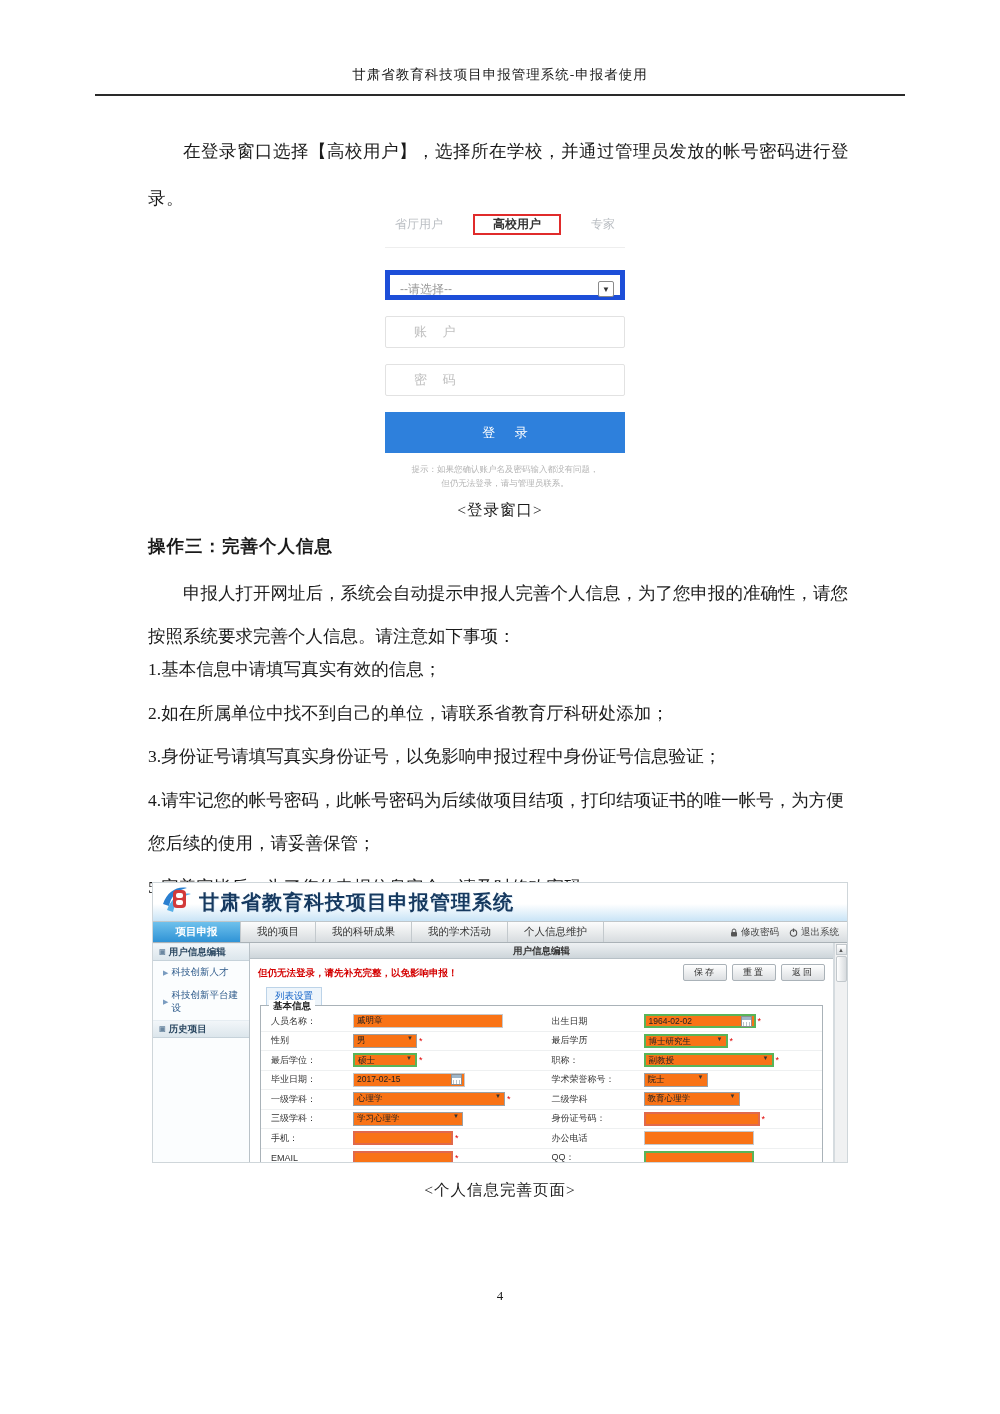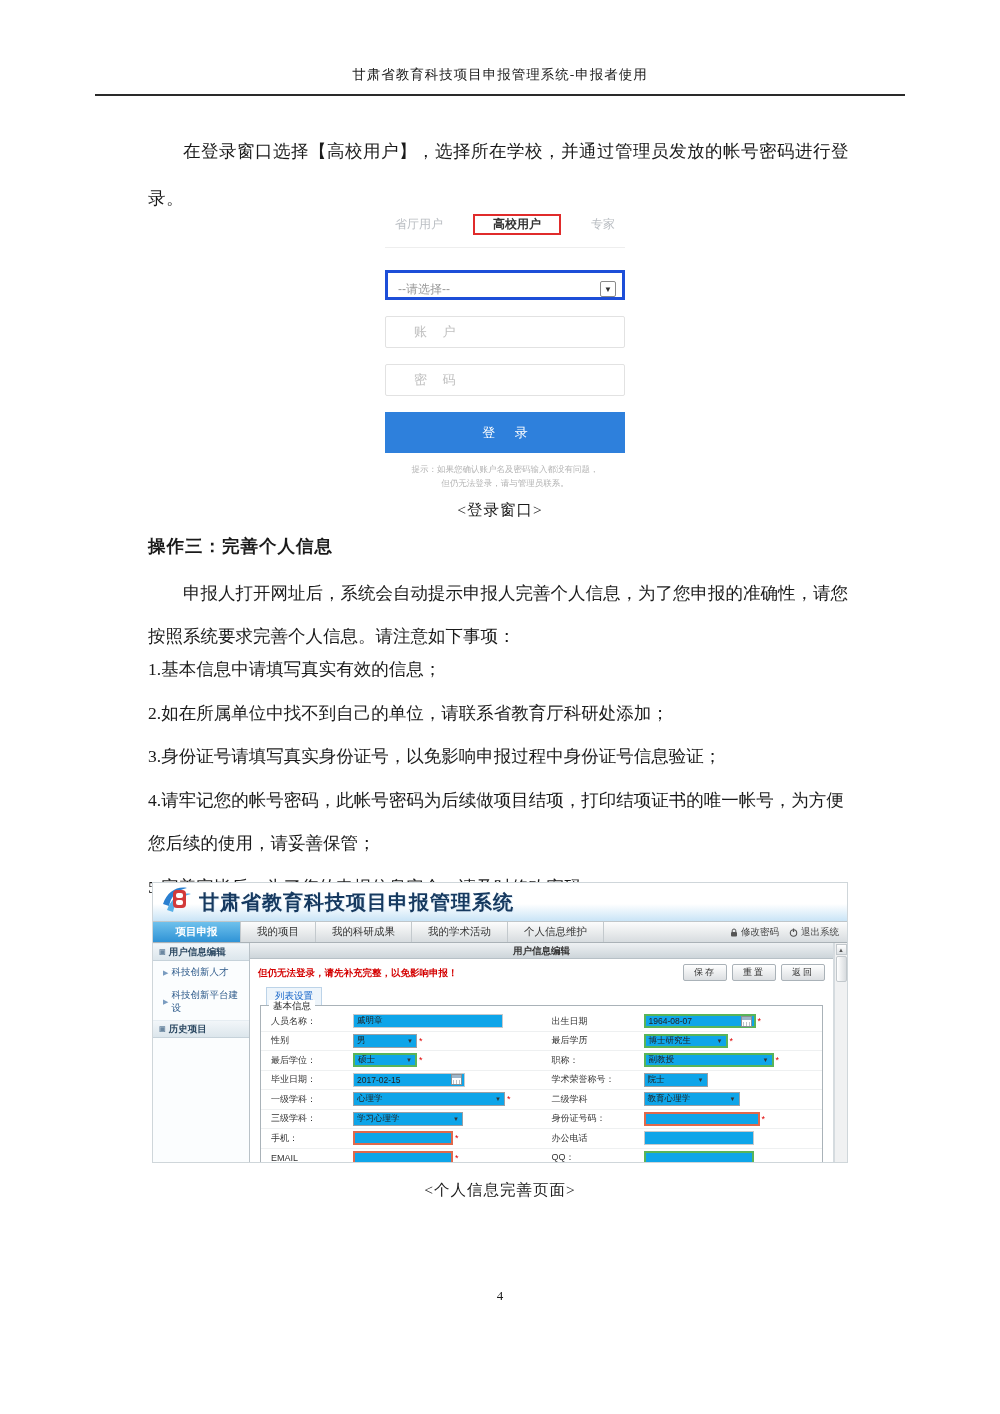--- a/index.html
+++ b/index.html
@@ -18,21 +18,21 @@
   .section-para { position:absolute; top:572px; left:148px; width:706px; font-size:17.5px; line-height:43px; text-indent:2em; }
   .notes { position:absolute; top:648px; left:148px; width:712px; font-size:17.5px; line-height:43.5px; }
   .notes div { margin-bottom:0; }
   .page-num { position:absolute; top:1288px; width:100%; text-align:center; font-size:13px; }
 
   
   .login-box { position:absolute; top:210px; left:385px; width:240px; font-family:"Liberation Sans", sans-serif; }
   .login-tabs { display:flex; justify-content:space-between; align-items:center; padding:0 6px 8px 6px; border-bottom:1px solid #eee; }
   .login-tab { font-size:12px; color:#b9bdc2; padding:6px 4px; }
   .login-tab.active { color:#333; font-weight:bold; border:2px solid #e02b2b; padding:0 18px; background:#fff; }
-  .sel-box { margin-top:22px; height:30px; border:3px solid #1d4ed8; display:flex; align-items:center;
+  .sel-box { margin-top:22px; height:30px; border:5px solid #1d4ed8; display:flex; align-items:center;
     padding:8px 6px 0 10px; font-size:12px; color:#999; }
   .sel-box .spacer { flex:1; }
   .sel-arrow { width:16px; height:16px; border:1px solid #8a8a8a; border-radius:2px; font-size:8px; color:#333;
     display:flex; align-items:center; justify-content:center; background:#fff; }
   .login-input { margin-top:16px; height:32px; border:1px solid #e2e2e2; border-radius:2px; display:flex;
     align-items:center; padding-left:28px; font-size:13px; color:#c0c0c0; letter-spacing:6px; }
   .login-btn { margin-top:16px; height:41px; background:#2e80dc; color:#fff; font-size:13px; letter-spacing:8px;
     display:flex; align-items:center; justify-content:center; text-indent:8px; cursor:pointer; }
   .login-hint { margin-top:10px; text-align:center; font-size:8.5px; color:#b5b5b5; line-height:1.6; }
 
@@ -61,26 +61,26 @@
     text-align:center; font-size:9.5px; font-weight:bold; color:#333; line-height:16px; }
   .m-toolbar { display:flex; align-items:flex-start; padding:5px 8px 2px 8px; }
   .m-warn { color:#d40000; font-weight:bold; font-size:9.5px; padding-top:3px; }
   .m-btns { margin-left:auto; display:flex; gap:5px; }
   .m-btn { width:44px; height:17px; font-size:9px; color:#333; background:linear-gradient(#ffffff,#dcdfe2);
     border:1px solid #aab2b8; border-radius:2px; display:flex; align-items:center; justify-content:center;
     letter-spacing:2px; cursor:pointer; }
   .m-listlink { margin:4px 0 0 16px; display:inline-block; font-size:9.5px; color:#1464c8;
     border:1px solid #bcd3e8; border-bottom:none; background:#eef5fb; padding:2px 8px; cursor:pointer; width:max-content; }
   .m-fieldset { margin:0 10px 0 10px; border:1px solid #a9b2b8; position:relative; padding-top:6px; flex:1; }
-  .m-legend { position:absolute; top:-6px; left:8px; background:#fff; padding:0 4px; font-size:9.5px; font-weight:normal; color:#222; }
+  .m-legend { position:absolute; top:-6px; left:8px; background:#fff; padding:0 4px; font-size:9.5px; font-weight:bold; color:#222; }
   .f-row { display:flex; border-bottom:1px solid #eef0f1; }
   .f-cell { display:flex; align-items:center; height:18.5px; width:50%; padding-left:10px; }
   .f-label { width:82px; font-size:9px; color:#333; flex:none; }
   .f-cell.right .f-label { width:92px; }
-  .ctrl { height:14px; display:flex; align-items:center; font-size:8.5px; color:#222; background:#0ea5e9; }
+  .ctrl { height:14px; display:flex; align-items:flex-start; font-size:8.5px; color:#222; background:#f97316; }
   .ctrl.text { border:1px solid #c6c9cc; padding:0 3px; }
   .ctrl.select { border:1px solid #9aa0a5; padding:0 0 0 3px; justify-content:space-between; }
   .ctrl.select .arr { font-size:6px; color:#333; padding:0 3px; }
   .ctrl.date { border:1px solid #c6c9cc; padding:0 2px 0 3px; justify-content:space-between; }
   .ctrl.b-green { border:2px solid #59b459; }
   .ctrl.b-red { border:2px solid #e0694c; }
   .req { color:#e00000; font-size:9px; margin-left:2px; }
   .p-scroll { width:13px; background:#f0f1f2; border-left:1px solid #d5dbdf; display:flex; flex-direction:column; align-items:center; }
   .p-scroll .sb-btn { width:11px; height:11px; border:1px solid #c2c8cc; background:linear-gradient(#fff,#dde1e4);
     font-size:6px; color:#555; display:flex; align-items:center; justify-content:center; margin:1px 0; cursor:pointer; }
@@ -218,21 +218,21 @@
           <div class="f-cell">
             <span class="f-label">人员名称：</span>
             <span class="ctrl text" style="width:150px">
                 <span>戚明章</span>
               </span>
             <span class="req"></span>
           </div>
           <div class="f-cell right">
             <span class="f-label">出生日期</span>
             <span class="ctrl date b-green" style="width:112px">
-                <span>1964-08-07</span>
+                <span>1964-02-02</span>
                 <span class="cal-icon"></span>
               </span>
             <span class="req">*</span>
           </div>
         </div>
 
         <div class="f-row">
           <div class="f-cell">
             <span class="f-label">性别</span>
             <span class="ctrl select" style="width:64px">

